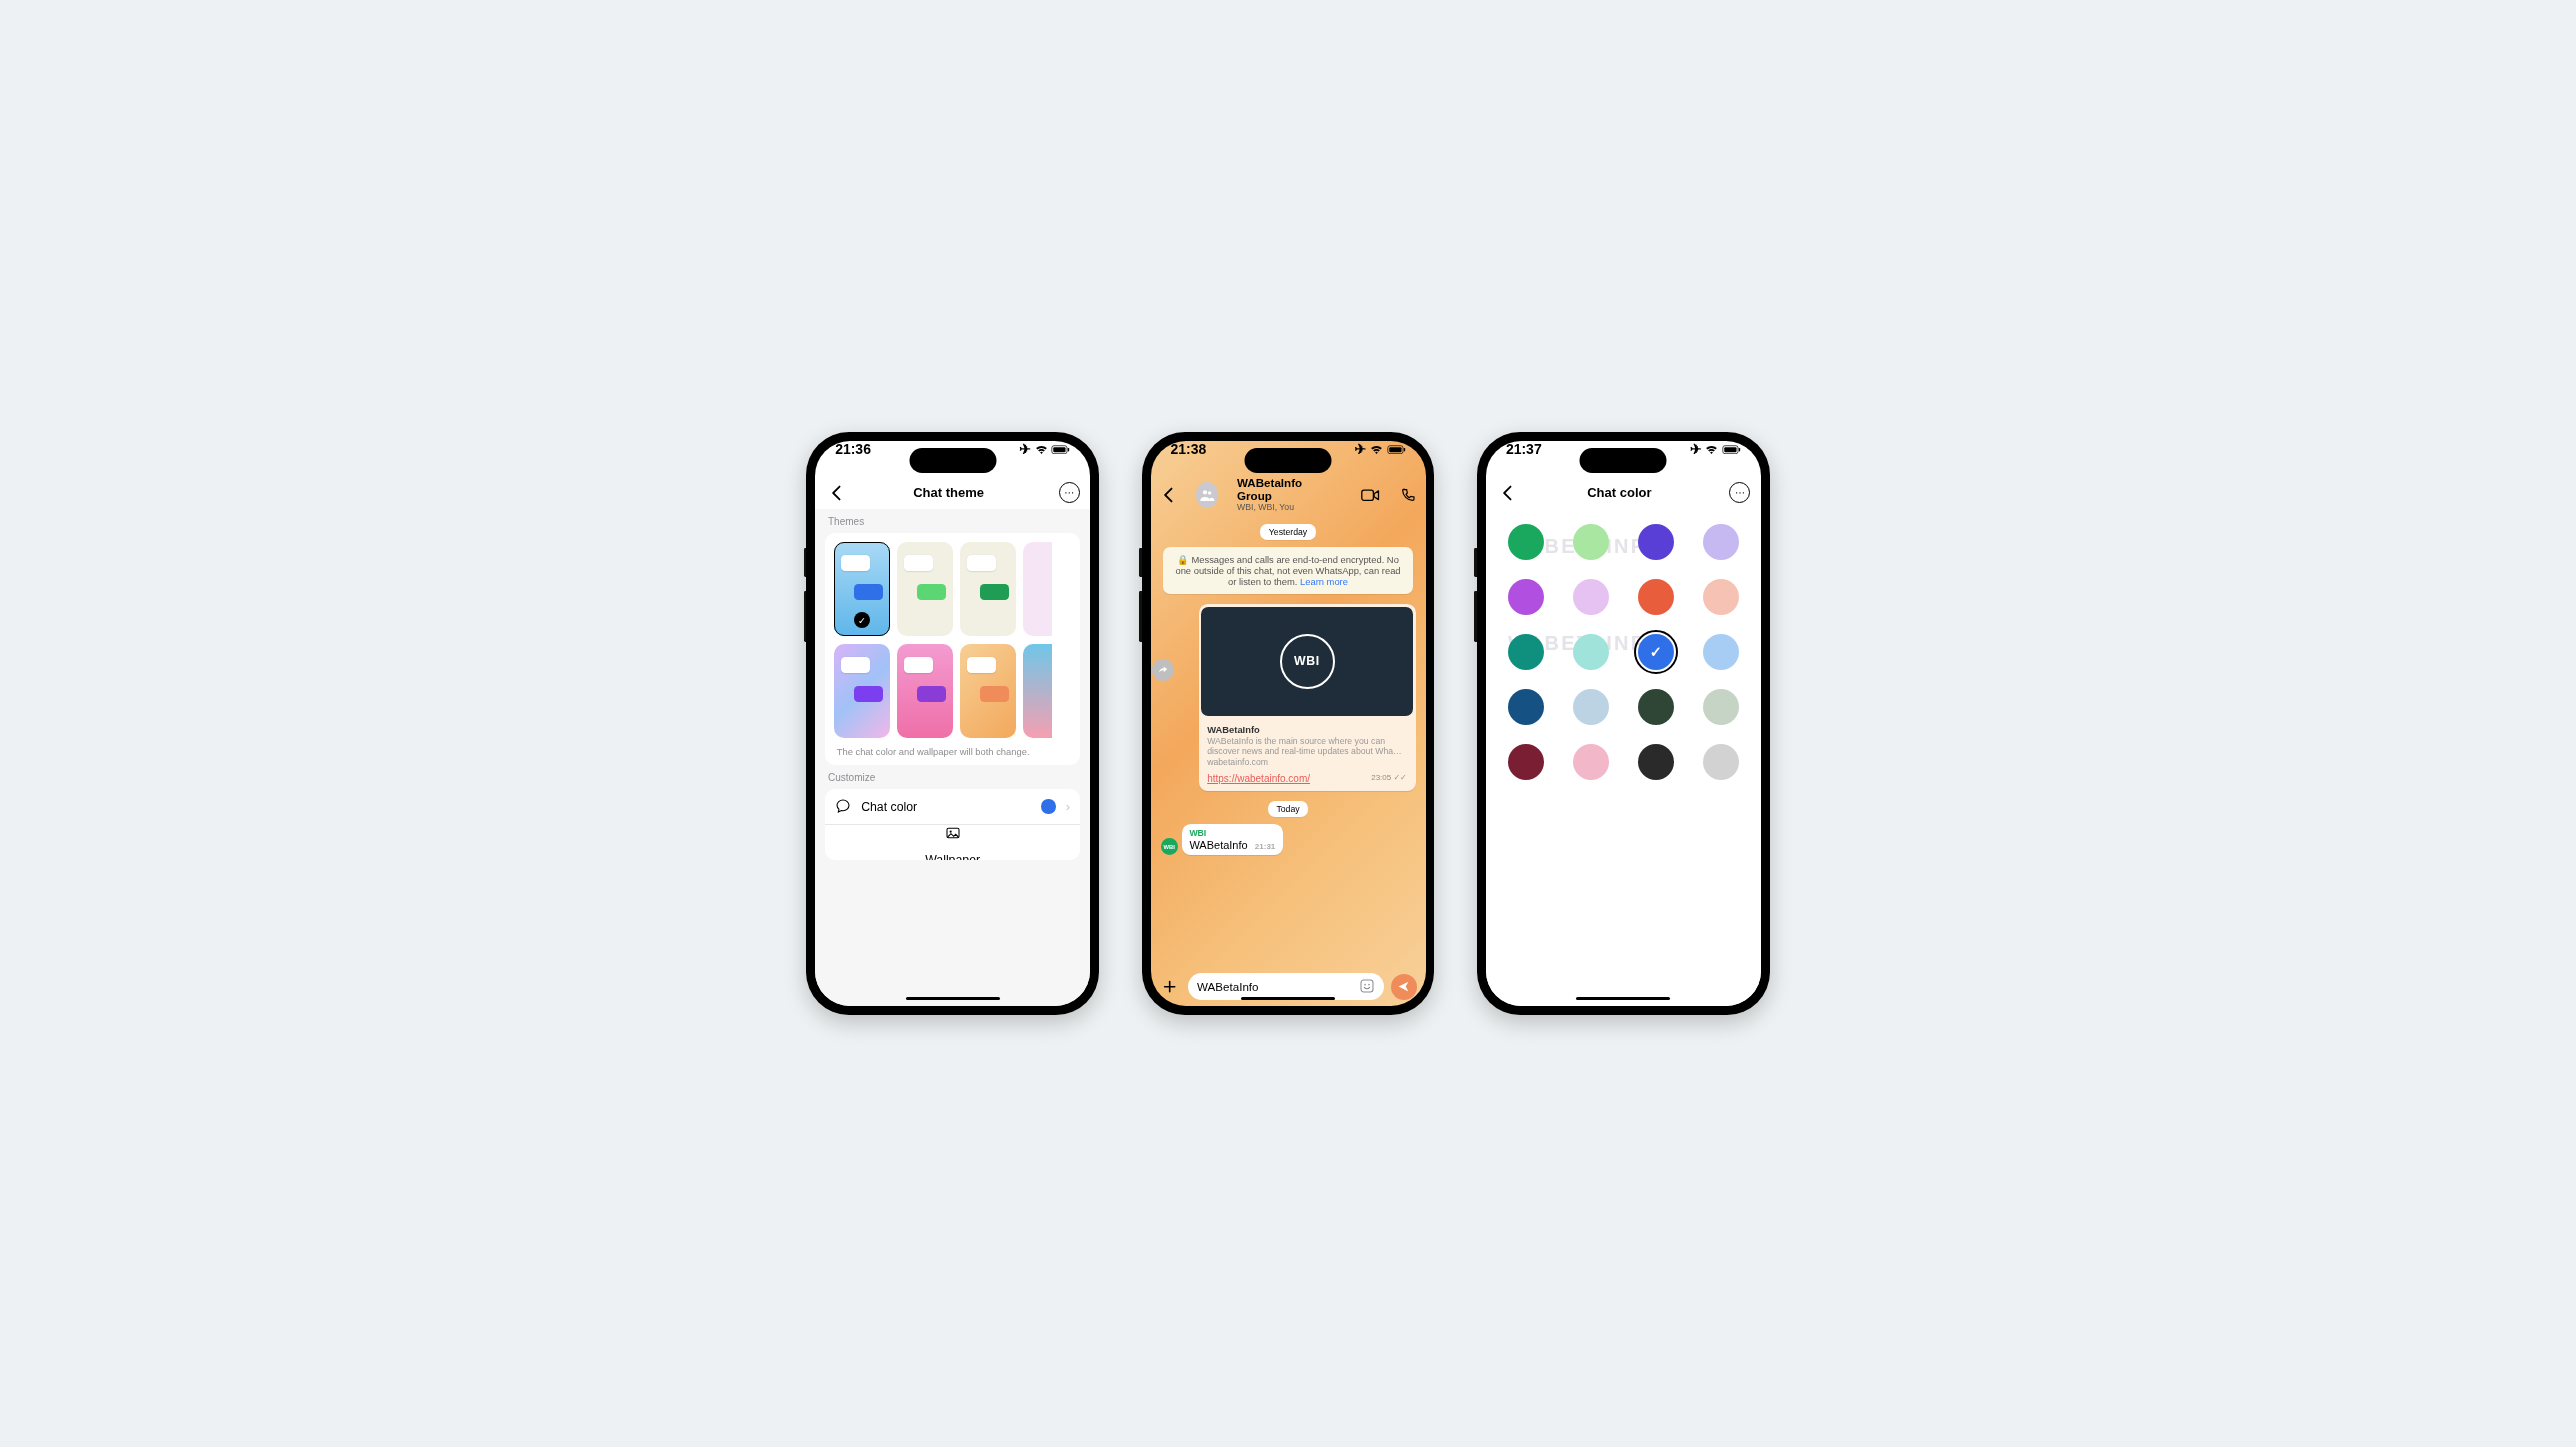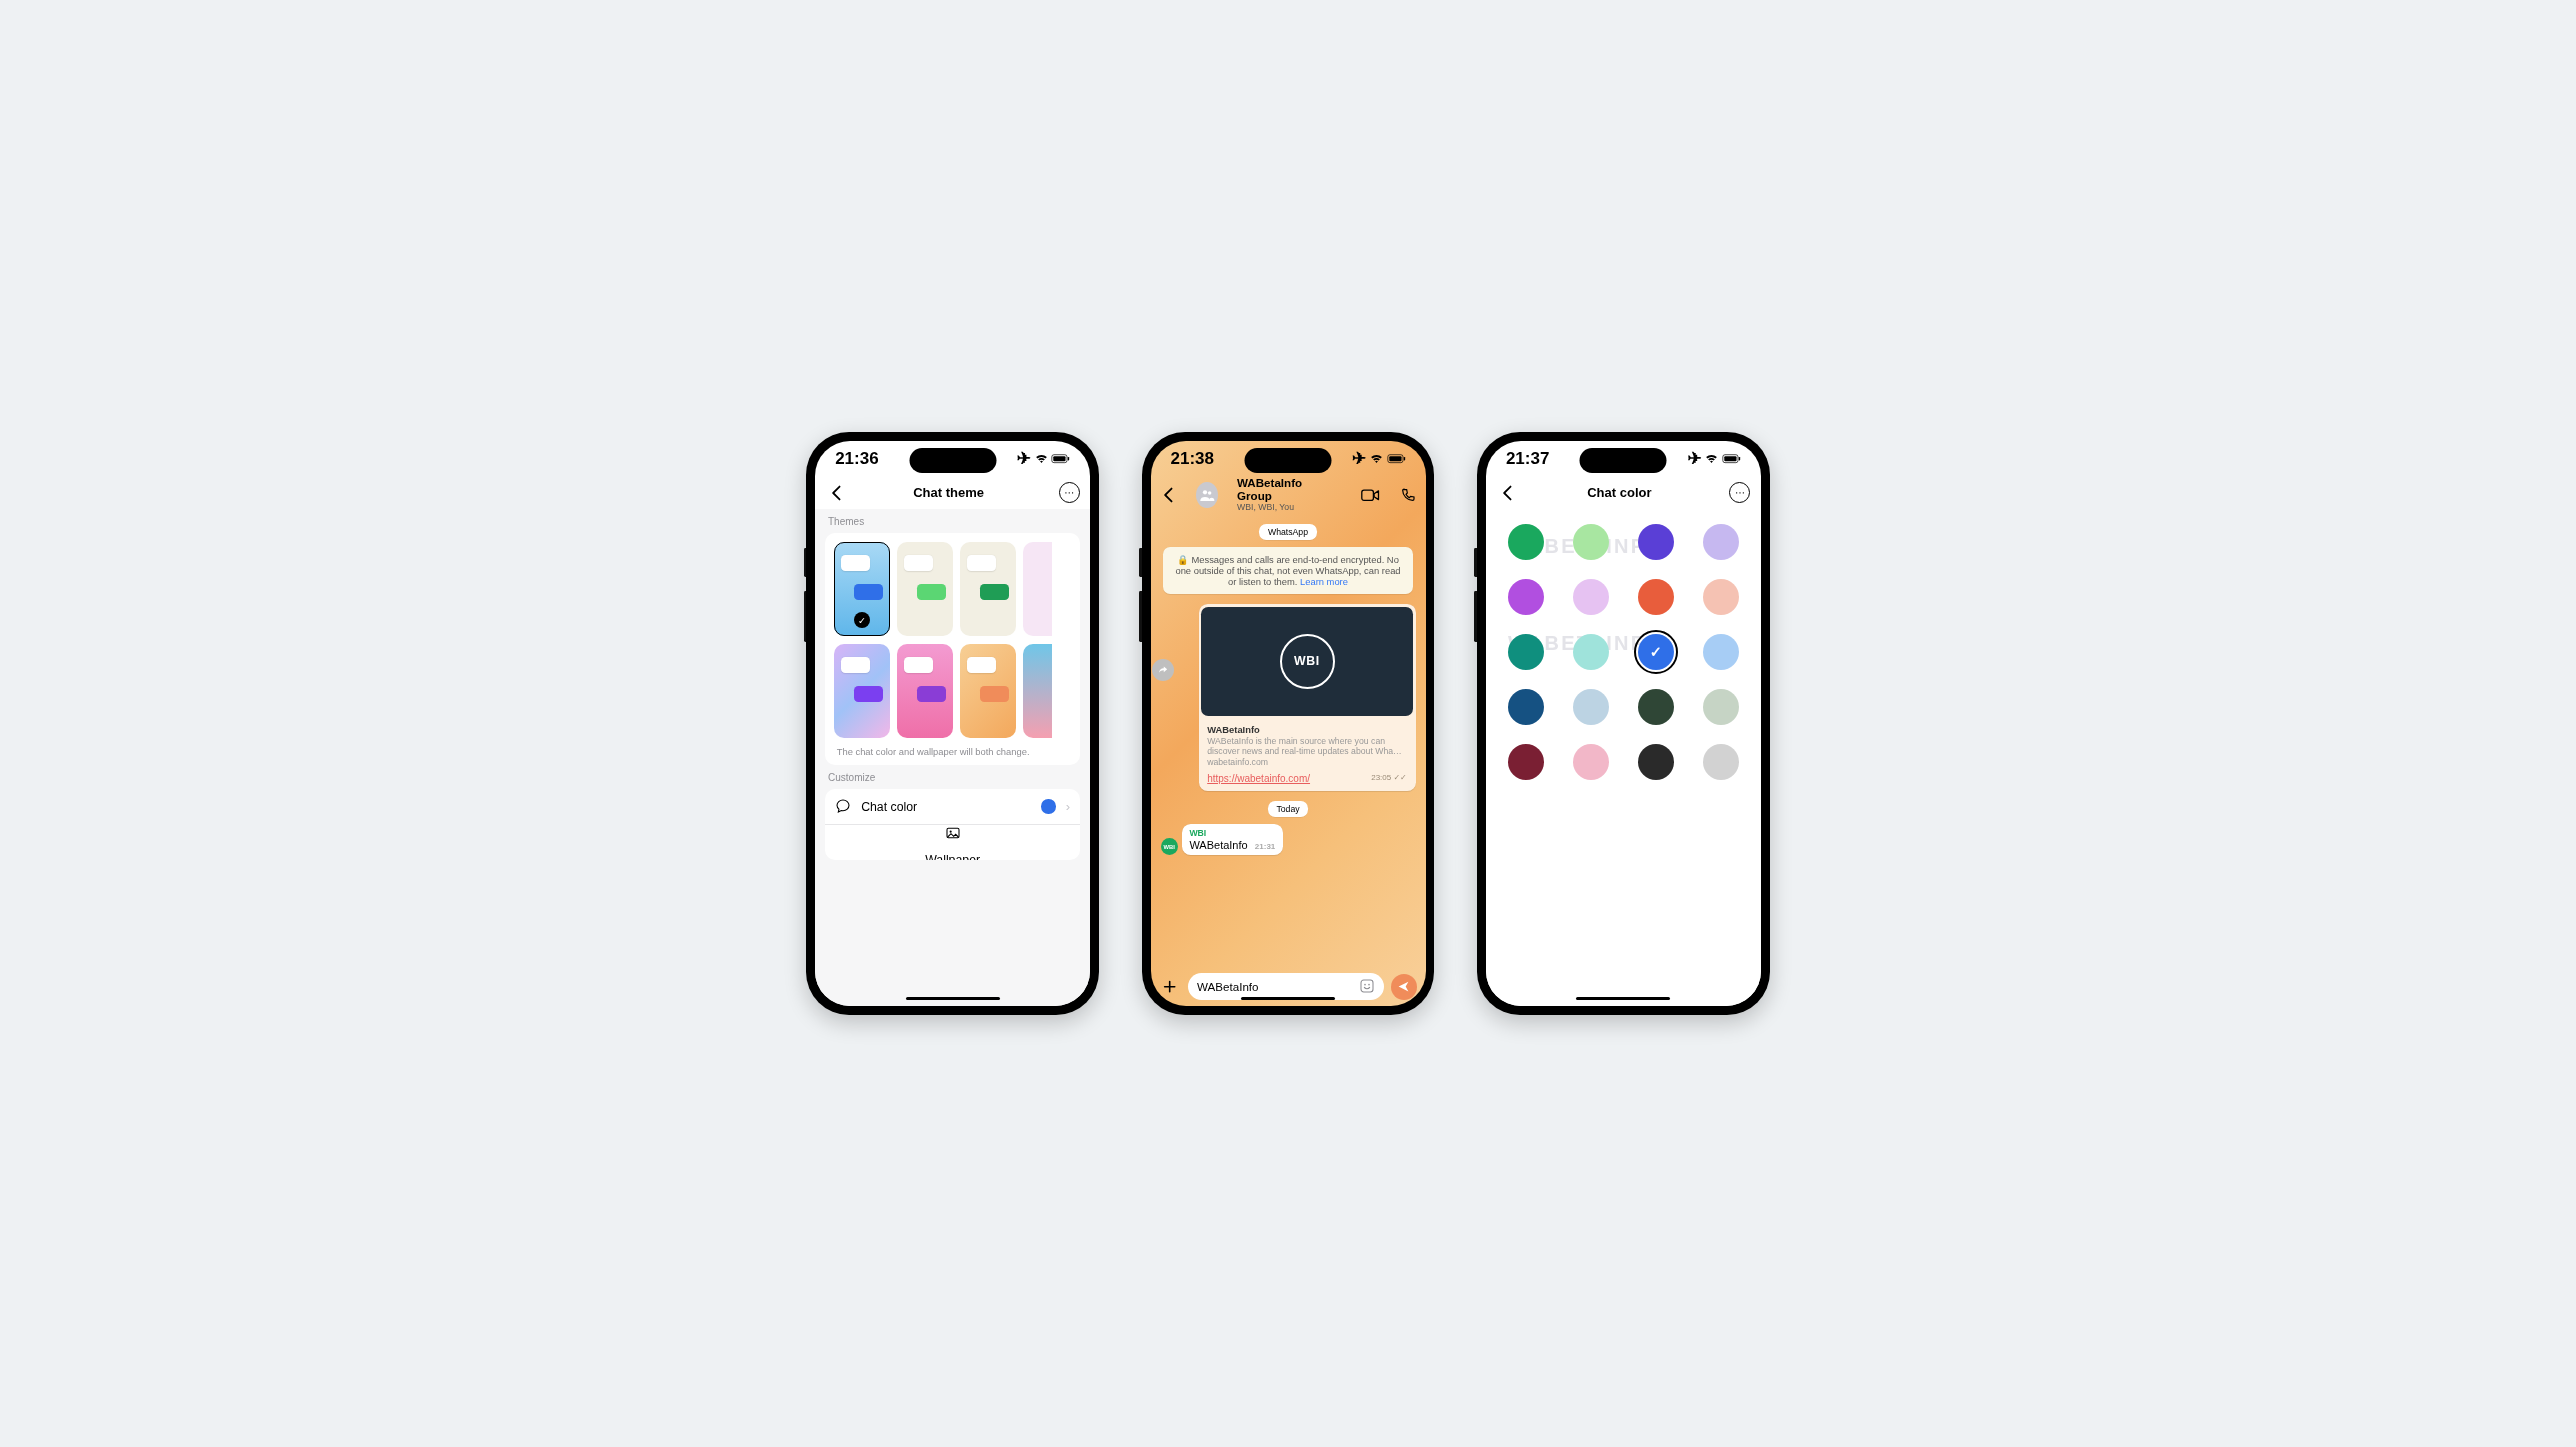--- a/index.html
+++ b/index.html
@@ -7,21 +7,21 @@
 
   
   .phone{width:275px;height:565px;background:#000;border-radius:43px;padding:8.7px;position:relative;box-shadow:0 7.2px 22px rgba(0,0,0,.2);}
   .phone::before,.phone::after{content:"";position:absolute;left:-2.9px;width:2.9px;background:#111;border-radius:1.4px 0 0 1.4px;}
   .phone::before{top:116px;height:29px;}
   .phone::after{top:159px;height:51px;}
   .screen{width:100%;height:100%;background:#fff;border-radius:35px;overflow:hidden;position:relative;display:flex;flex-direction:column;}
   .notch{position:absolute;top:7.2px;left:50%;transform:translateX(-50%);width:87px;height:24.6px;background:#000;border-radius:14.5px;z-index:50;}
   .home-ind{position:absolute;bottom:5.8px;left:50%;transform:translateX(-50%);width:94px;height:3.6px;background:#000;border-radius:2.2px;z-index:50;}
 
-  .statusbar{height:35px;display:flex;align-items:center;justify-content:space-between;padding:0 20px;font-weight:600;font-size:17px;position:relative;z-index:40;}
+  .statusbar{height:35px;display:flex;align-items:flex-start;justify-content:space-between;padding:0 20px;font-weight:600;font-size:14px;position:relative;z-index:40;}
   .status-icons{display:flex;align-items:center;gap:3.6px;}
 
   .navbar{height:33px;display:flex;align-items:center;justify-content:space-between;padding:0 10px;position:relative;z-index:40;}
   .nav-title{position:absolute;left:0;right:8px;text-align:center;font-weight:600;font-size:13px;pointer-events:none;}
   .icon-btn{width:22px;height:22px;display:flex;align-items:center;justify-content:center;color:#000;}
   .more-circle{width:19px;height:19px;border:1.3px solid #000;border-radius:50%;display:flex;align-items:center;justify-content:center;font-size:10px;line-height:0;}
 
   
   .content1{flex:1;overflow:auto;padding:0 10px;background:#f6f6f7;}
   .section-label{font-size:10px;color:#8e8e93;margin:7.2px 2.9px 5.8px;}
@@ -247,21 +247,21 @@
             </svg>
       </div>
       <div class="icon-btn">
         <svg width="16" height="16" viewBox="0 0 24 24">
               <path d="M6 3c-1 0-2 .8-2 2 0 8 7 15 15 15 1.2 0 2-1 2-2v-3l-5-1-2 2c-2-1-4-3-5-5l2-2-1-5H6z" fill="none" stroke="#000" stroke-width="1.8"></path>
             </svg>
       </div>
     </div>
 
     <div class="chat-body">
-      <div class="date-pill">WhatsApp</div>
+      <div class="date-pill">Yesterday</div>
 
       <div class="sys-bubble">
         <span>🔒</span>
         <span>Messages and calls are end-to-end encrypted. No one outside of this chat, not even WhatsApp, can read or listen to them.</span>
         <a href="#">Learn more</a>
       </div>
 
       <div class="fwd-badge">
         <svg width="11.6" height="11.6" viewBox="0 0 24 24" fill="#fff">
               <path d="M14 5v4c-6 0-9 4-10 9 2-3 4-5 10-5v4l7-6-7-6z"></path>

